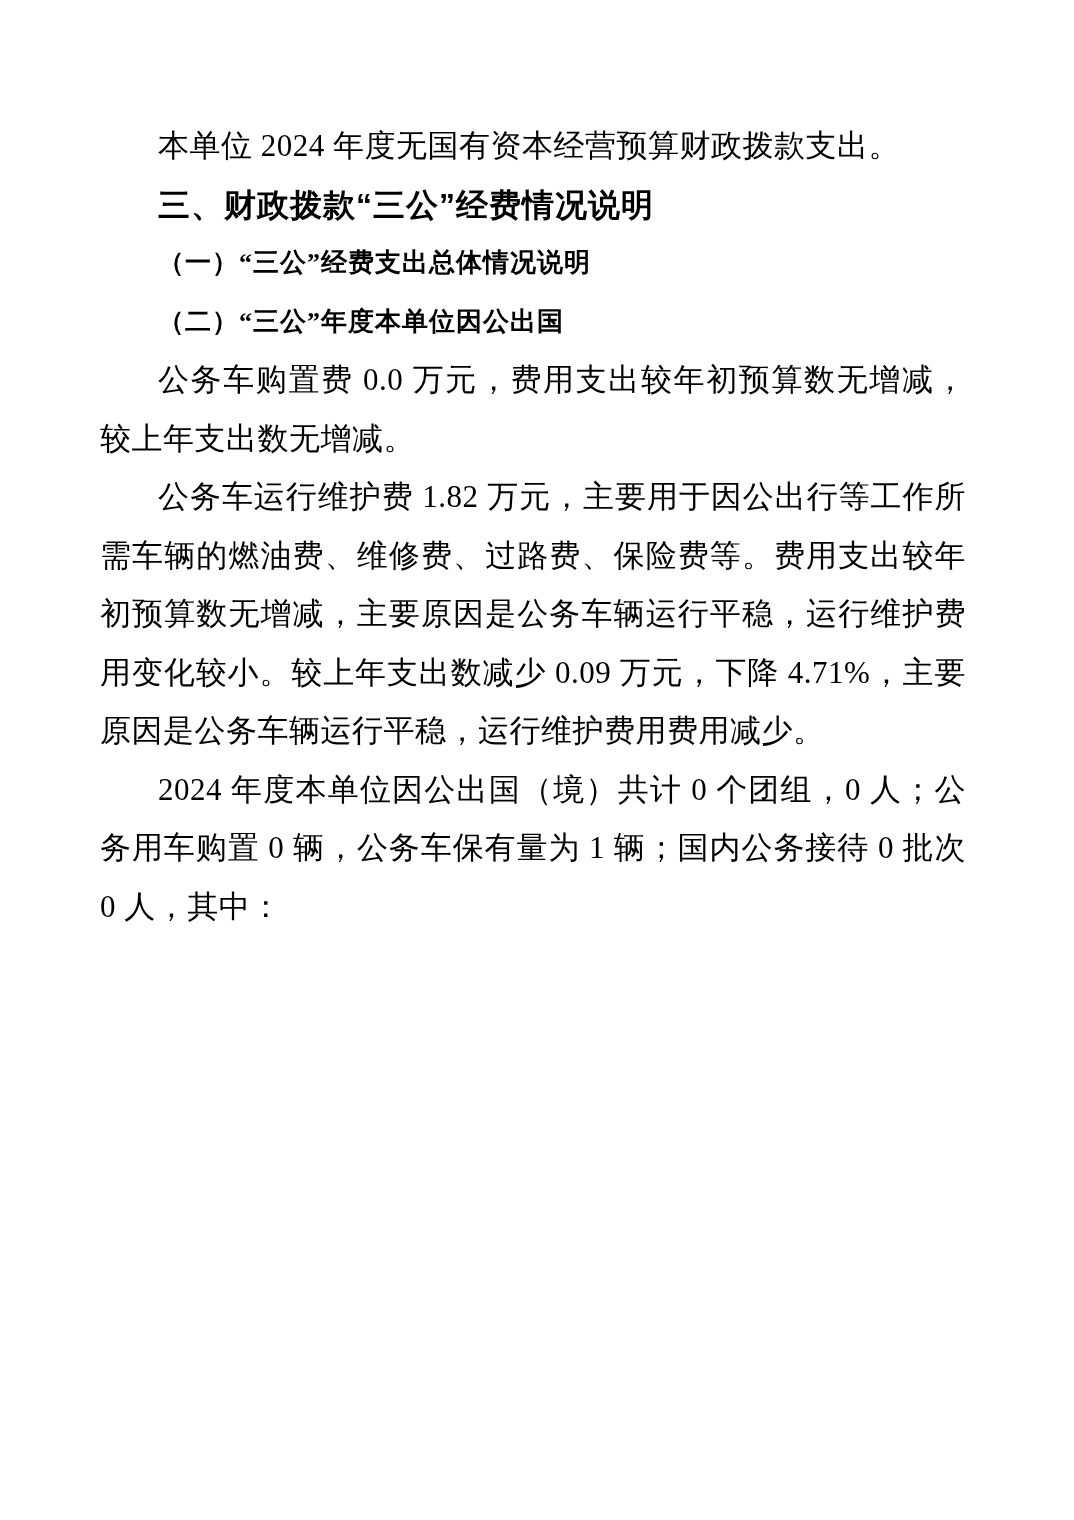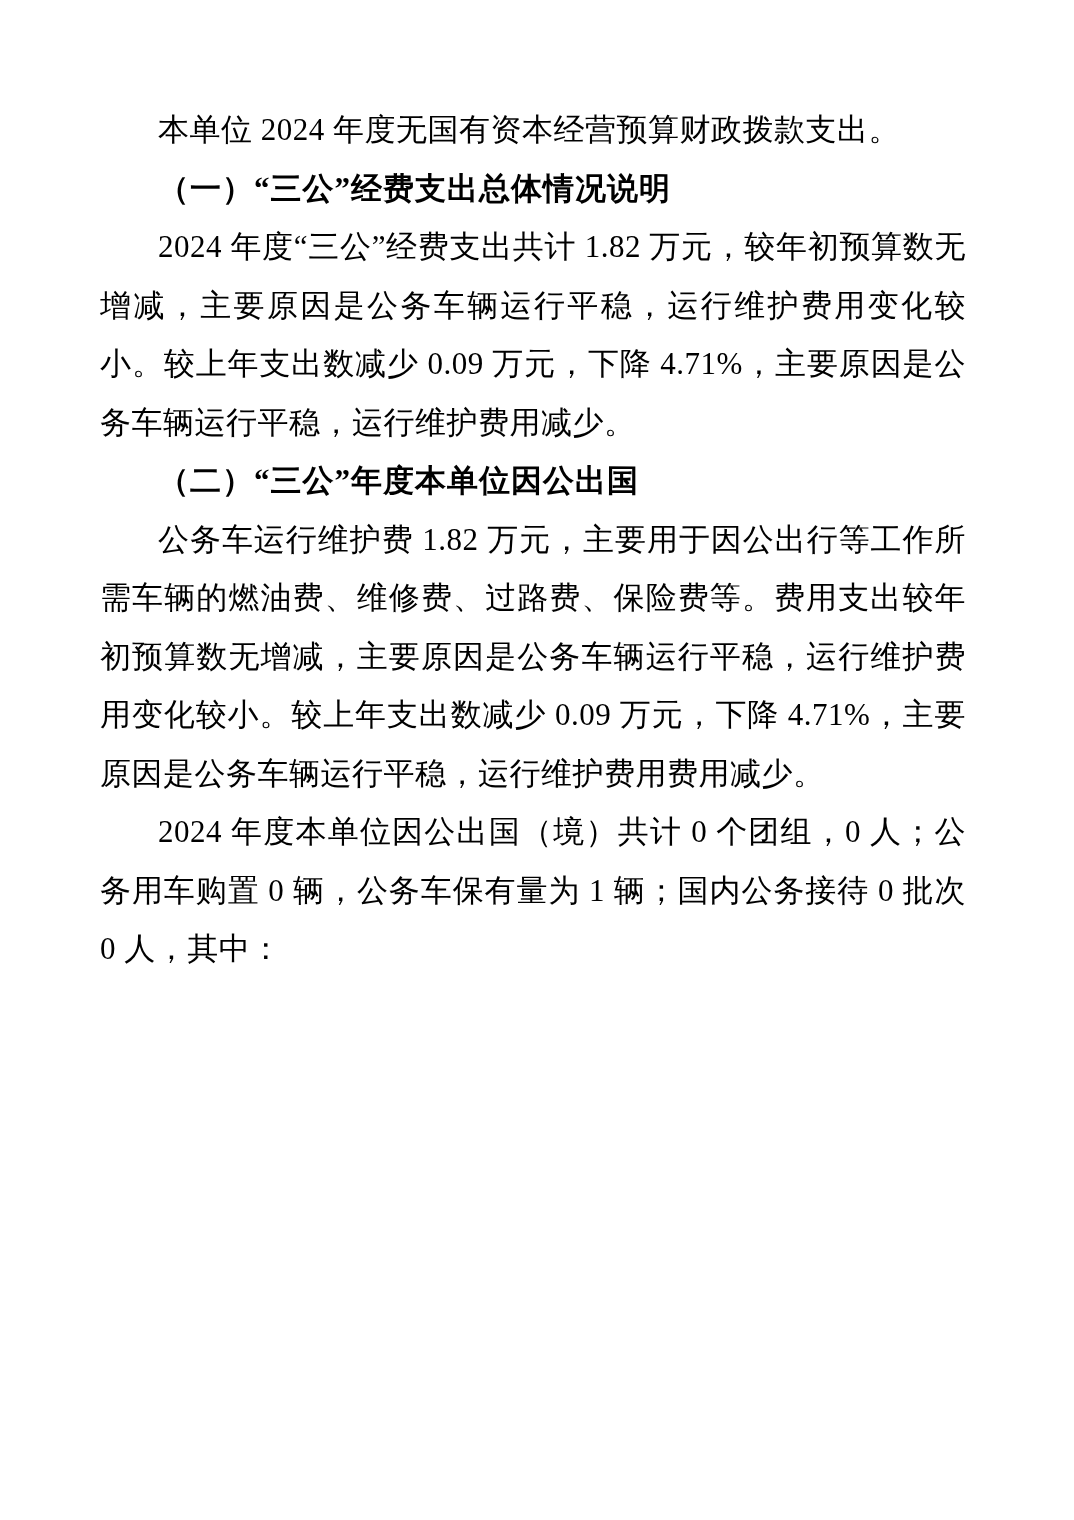--- a/index.html
+++ b/index.html
@@ -4,21 +4,21 @@
 <style>
   html, body {
     margin: 0;
     padding: 0;
     background: #ffffff;
   }
   .page {
     position: relative;
     width: 1074px;
     height: 1272px;
-    margin: 0 auto;
+    margin: 16px auto;
     background: #ffffff;
     color: #000000;
     box-sizing: border-box;
     padding: 101px 108px 0 100px;
     overflow: hidden;
     font-family: "Liberation Serif", "DejaVu Serif", serif;
   }
   .block {
     margin: 0;
     padding: 0;
@@ -38,42 +38,43 @@
     font-weight: bold;
     font-size: 32px;
     line-height: 58.5px;
     text-indent: 58px;
     letter-spacing: 1px;
     white-space: nowrap;
   }
   .heading-2 {
     font-family: "Liberation Serif", "DejaVu Serif", serif;
     font-weight: bold;
-    font-size: 31px;
+    font-size: 26px;
     line-height: 58.5px;
     text-indent: 58px;
     letter-spacing: 1px;
     white-space: nowrap;
   }
 </style>
 </head>
 <body>
 
 <div class="page">
 
   <p class="block para">本单位 2024 年度无国有资本经营预算财政拨款支出。</p>
 
+  <p class="block heading-1">三、财政拨款“三公”经费情况说明</p>
 
   <p class="block heading-2">（一）“三公”经费支出总体情况说明</p>
 
-  <p class="block para">2024 年度“三公”经费支出共计 1.82 万元，较年初预算数无增减，主要原因是公务车辆运行平稳，运行维护费用变化较小。较上年支出数减少 0.09 万元，下降 4.71%，主要原因是公务车辆运行平稳，运行维护费用减少。</p>
 
   <p class="block heading-2">（二）“三公”年度本单位因公出国</p>
 
 
+  <p class="block para">公务车购置费 0.0 万元，费用支出较年初预算数无增减，较上年支出数无增减。</p>
 
   <p class="block para">公务车运行维护费 1.82 万元，主要用于因公出行等工作所需车辆的燃油费、维修费、过路费、保险费等。费用支出较年初预算数无增减，主要原因是公务车辆运行平稳，运行维护费用变化较小。较上年支出数减少 0.09 万元，下降 4.71%，主要原因是公务车辆运行平稳，运行维护费用费用减少。</p>
 
 
 
   <p class="block para">2024 年度本单位因公出国（境）共计 0 个团组，0 人；公务用车购置 0 辆，公务车保有量为 1 辆；国内公务接待 0 批次 0 人，其中：</p>
 
 </div>
 
 </body></html>

